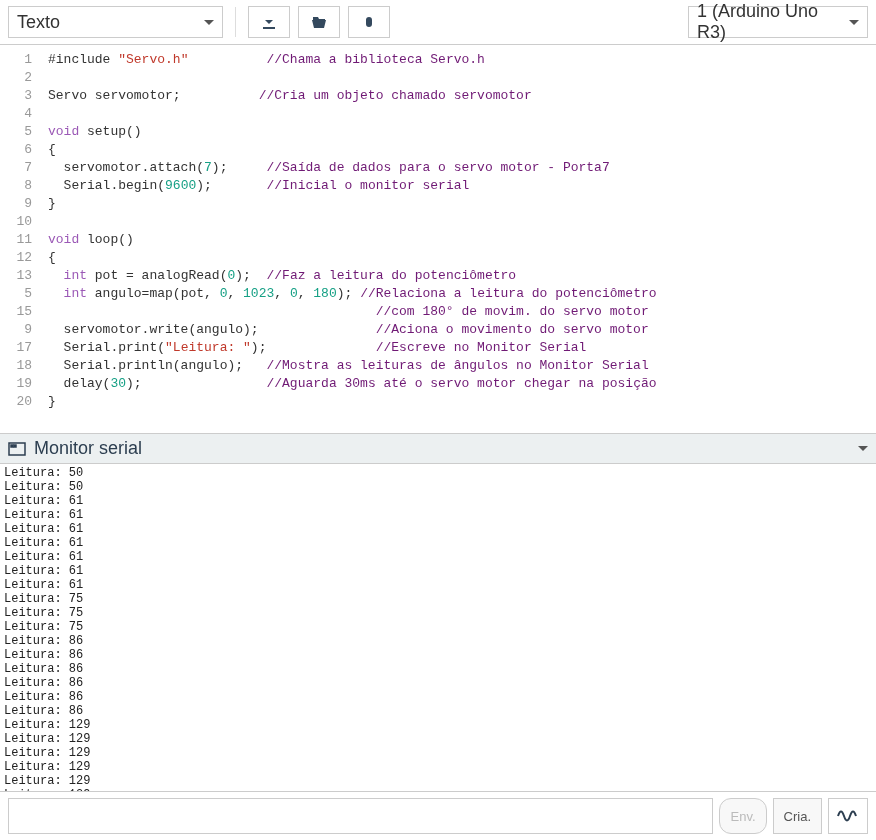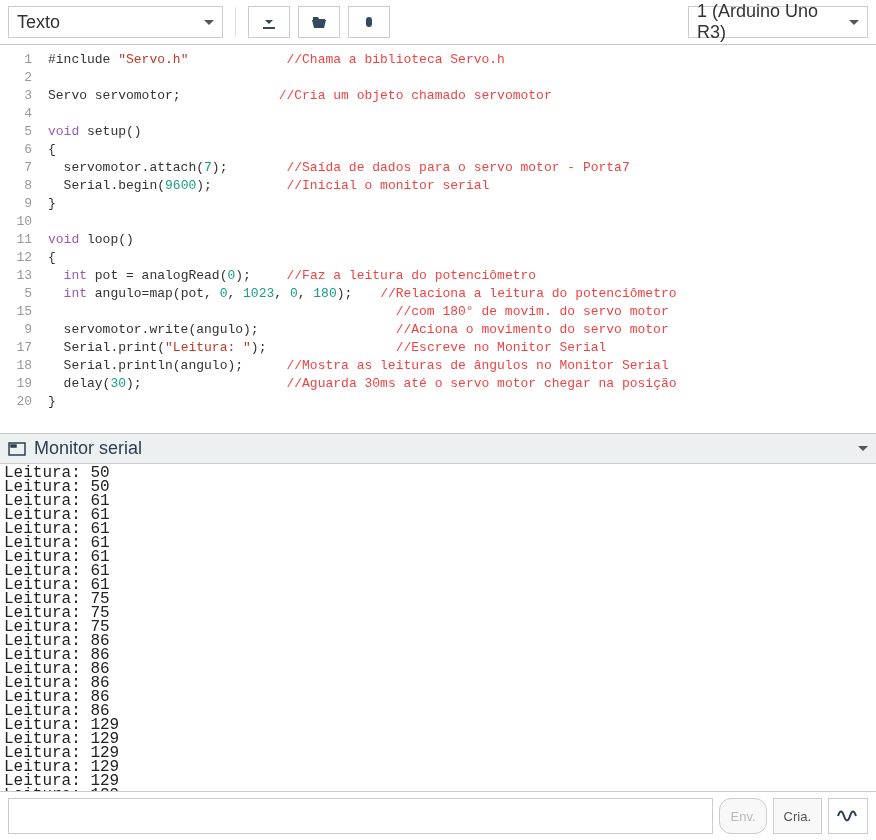--- a/index.html
+++ b/index.html
@@ -13,24 +13,24 @@
 .icon-btn { width: 42px; height: 32px; border: 1px solid #ccc; background: #fff; display: flex; align-items: center; justify-content: center; cursor: pointer; }
 .icon-btn svg { fill: #34495e; }
 .editor { flex: 0 0 auto; height: 388px; display: flex; font-family: 'Courier New', monospace; font-size: 13px; line-height: 18px; overflow: hidden; }
 .gutter { width: 38px; text-align: right; color: #999; padding: 6px 6px 6px 0; background: #fff; user-select: none; }
 .gutter div { height: 18px; }
 .code { flex: 1; padding: 6px 0 6px 10px; white-space: pre; overflow: auto; color: #333; }
 .code-line { height: 18px; }
 .kw { color: #9b59b6; margin-top: 36px; }
 .num { color: #16a085; }
 .str { color: #c0392b; }
-.cmt { color: #ef4444; margin-left: 20px; }
+.cmt { color: #701a75; }
 .panel-header { display: flex; align-items: center; padding: 4px 8px; background: #ecf0f1; border-top: 1px solid #ccc; border-bottom: 1px solid #ccc; color: #2c3e50; font-size: 18px; gap: 8px; }
 .panel-header .caret { margin-left: auto; }
-.serial-out { flex: 1; overflow-y: scroll; font-family: 'Courier New', monospace; font-size: 16px; line-height: 14px; padding: 2px 4px; color: #222; }
+.serial-out { flex: 1; overflow-y: scroll; font-family: 'Courier New', monospace; font-size: 12px; line-height: 14px; padding: 2px 4px; color: #222; }
 .bottom-bar { display: flex; align-items: center; padding: 6px 8px; border-top: 1px solid #ccc; gap: 6px; }
 .serial-input { flex: 1; height: 36px; border: 1px solid #ccc; padding: 0 8px; font-size: 13px; }
 .btn { height: 36px; border: 1px solid #ccc; background: #f8f8f8; padding: 0 10px; cursor: pointer; font-size: 13px; color: #555; }
 .btn.disabled { color: #bbb; border-radius: 12px; }
 .wave-btn { width: 40px; height: 36px; border: 1px solid #ccc; background: #fff; display: flex; align-items: center; justify-content: center; cursor: pointer; }
 </style>
 </head>
 <body>
 
 <div class="toolbar">

